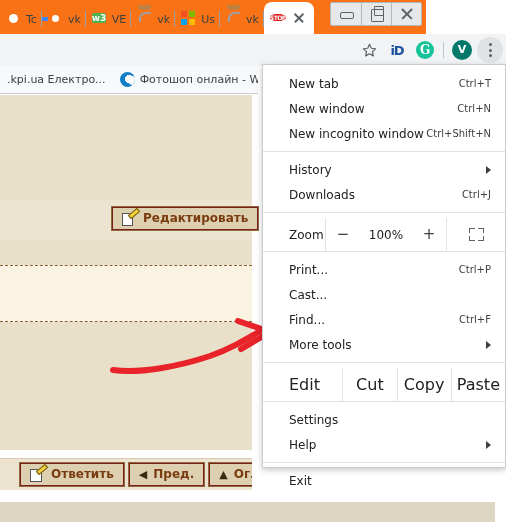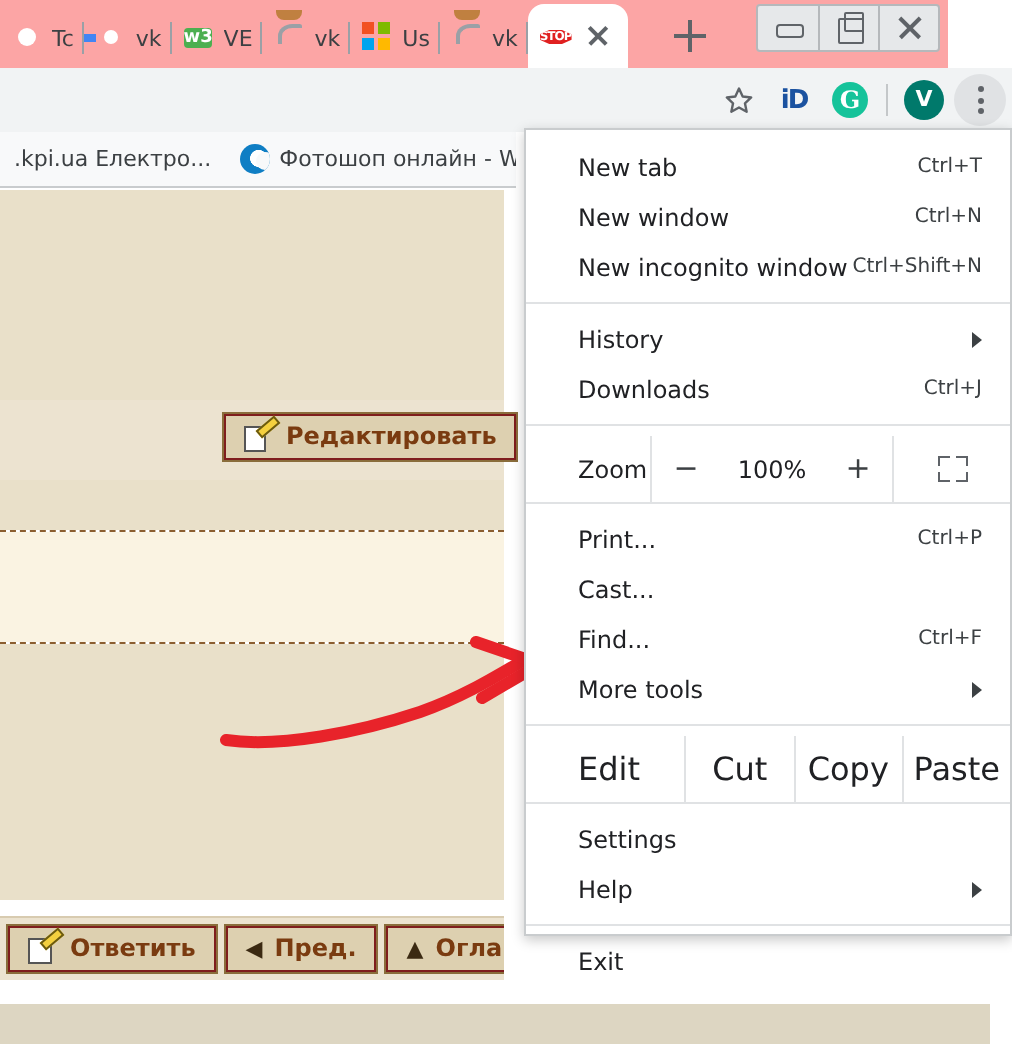--- a/index.html
+++ b/index.html
@@ -7,22 +7,22 @@
     width: 506px; height: 522px;
     overflow: hidden;
     background: #ffffff;
     font-family: "DejaVu Sans", "Liberation Sans", sans-serif;
     -webkit-font-smoothing: none;
   }
   #root { position: relative; width: 506px; height: 522px; }
 
   
   .tabstrip {
-    position: absolute; left: 0; top: 0; width: 474px; height: 34px;
-    background: #fca5a5;
+    position: absolute; left: 0; top: 0; width: 426px; height: 34px;
+    background: #f97316;
   }
   .tabs-row { position: absolute; left: 0; top: 0; height: 34px; display: flex; align-items: flex-end; }
   .tab {
     position: relative;
     height: 30px;
     display: flex; align-items: center;
     padding: 0 4px 0 6px;
     font-size: 11px; color: #3c4043;
     white-space: nowrap;
     max-width: 62px;
@@ -198,21 +198,21 @@
     background:#fff; border:1px solid #555;
   }
   .reply-icon::after {
     content:""; position:absolute; left:6px; top:-1px; width:10px; height:3px;
     background:#f4d03f; border:1px solid #6b5a10; transform:rotate(-40deg);
   }
 
   .bottombar {
     position:absolute; left:0; width:252px; height:32px;
     background:#ece3d0; border-top:1px solid #d8cbb0;
-    display:flex; align-items:center; gap:5px; padding-left:4px;
+    display:flex; align-items:center; gap:5px; padding-left:20px;
     overflow:hidden;
   }
 
   
   .arrow-svg { position:absolute; left:110px; top:318px; width:180px; height:72px; pointer-events:none; }
 
   
   .menu {
     position:absolute; left:262px; top:64px; width:244px; height:404px;
     background:#ffffff; border:1px solid #c9ccce;

